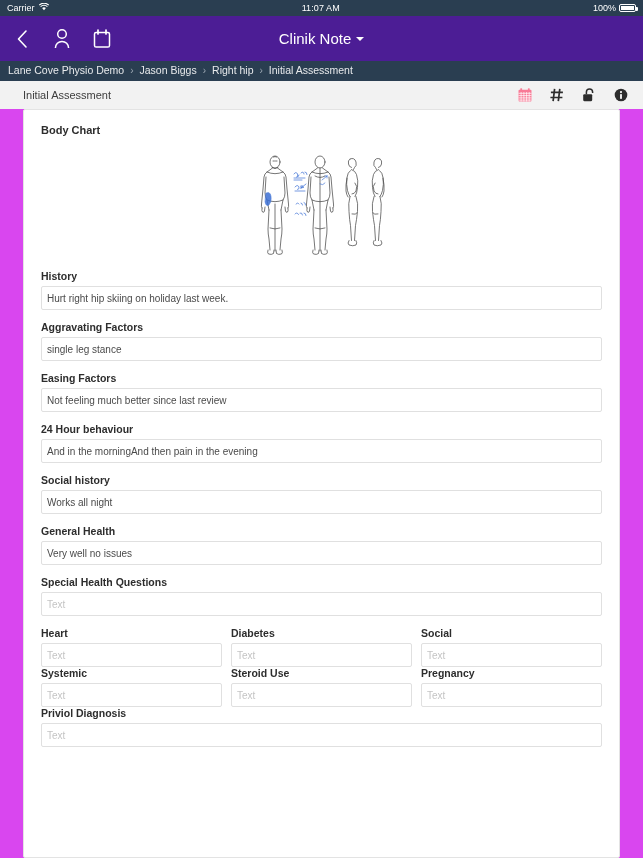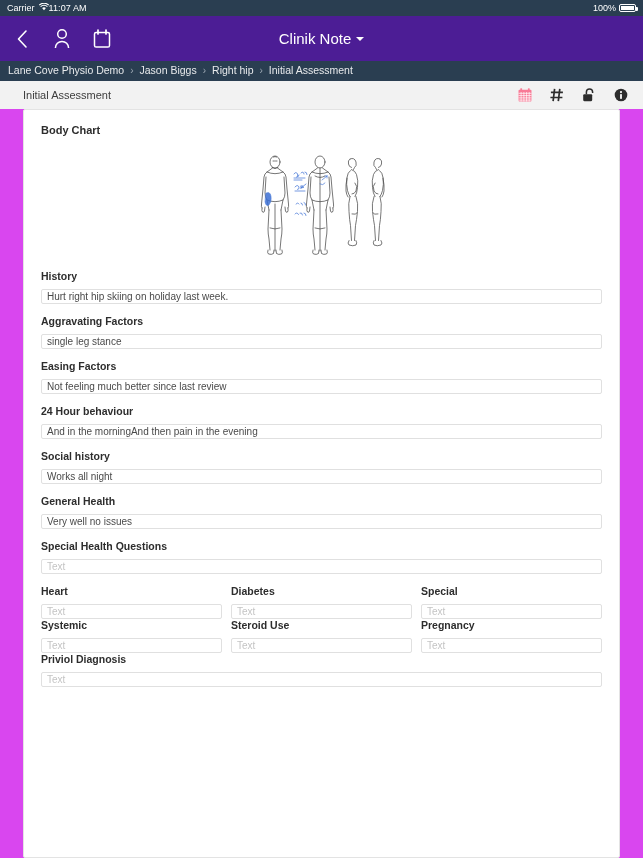--- a/index.html
+++ b/index.html
@@ -11,21 +11,21 @@
   }
   .app { width: 643px; height: 858px; display: flex; flex-direction: column; }
 
   
   .statusbar {
     height: 16px; background: #2a3e51; color: #ffffff;
     display: flex; align-items: center; font-size: 9px;
     padding: 0 7px; flex: 0 0 16px;
   }
   .sb-left { display: flex; align-items: center; gap: 4px; }
-  .sb-center { flex: 1; text-align: left; font-size: 9px; letter-spacing: .1px; }
+  .sb-center { flex: 1; text-align: center; font-size: 9px; letter-spacing: .1px; }
   .sb-right { display: flex; align-items: center; gap: 3px; }
   .wifi { display: inline-block; }
   .batt {
     width: 17px; height: 8px; border: 1px solid #fff; border-radius: 2px;
     position: relative; display: inline-block;
   }
   .batt::after {
     content: ""; position: absolute; right: -3px; top: 2px;
     width: 2px; height: 4px; background: #fff; border-radius: 0 1px 1px 0;
   }
@@ -83,21 +83,21 @@
 
   
   .bodychart { height: 128px; display: flex; align-items: center; justify-content: center; }
   .bodychart svg { display: block; }
 
   
   .form { padding: 0 1px; }
   .fld { margin-bottom: 11px; }
   .fld-label { font-size: 10.5px; font-weight: bold; color: #2d2d2d; margin-bottom: 4px; }
   .fld-input {
-    width: 100%; height: 15px; border: 1px solid #e0e0e0; border-radius: 2px;
+    width: 100%; height: 24px; border: 1px solid #e0e0e0; border-radius: 2px;
     background: #fff; font-size: 10px; color: #4a4a4a;
     padding: 0 5px; font-family: "Liberation Sans", sans-serif;
     line-height: 17px; outline: none;
   }
   .fld-input::placeholder { color: #c4c4c4; }
   .row3 { display: flex; gap: 9px; margin-bottom: 0; }
   .row3 .fld { flex: 1; margin-bottom: 0; }
 </style>
 </head>
 <body>
@@ -333,21 +333,21 @@
         <div class="row3">
           <div class="fld">
             <div class="fld-label">Heart</div>
             <input class="fld-input" type="text" value="" placeholder="Text" style="">
           </div>
           <div class="fld">
             <div class="fld-label">Diabetes</div>
             <input class="fld-input" type="text" value="" placeholder="Text" style="">
           </div>
           <div class="fld">
-            <div class="fld-label">Special</div>
+            <div class="fld-label">Social</div>
             <input class="fld-input" type="text" value="" placeholder="Text" style="">
           </div>
         </div>
 
         <div class="row3">
           <div class="fld">
             <div class="fld-label">Systemic</div>
             <input class="fld-input" type="text" value="" placeholder="Text" style="">
           </div>
           <div class="fld">

